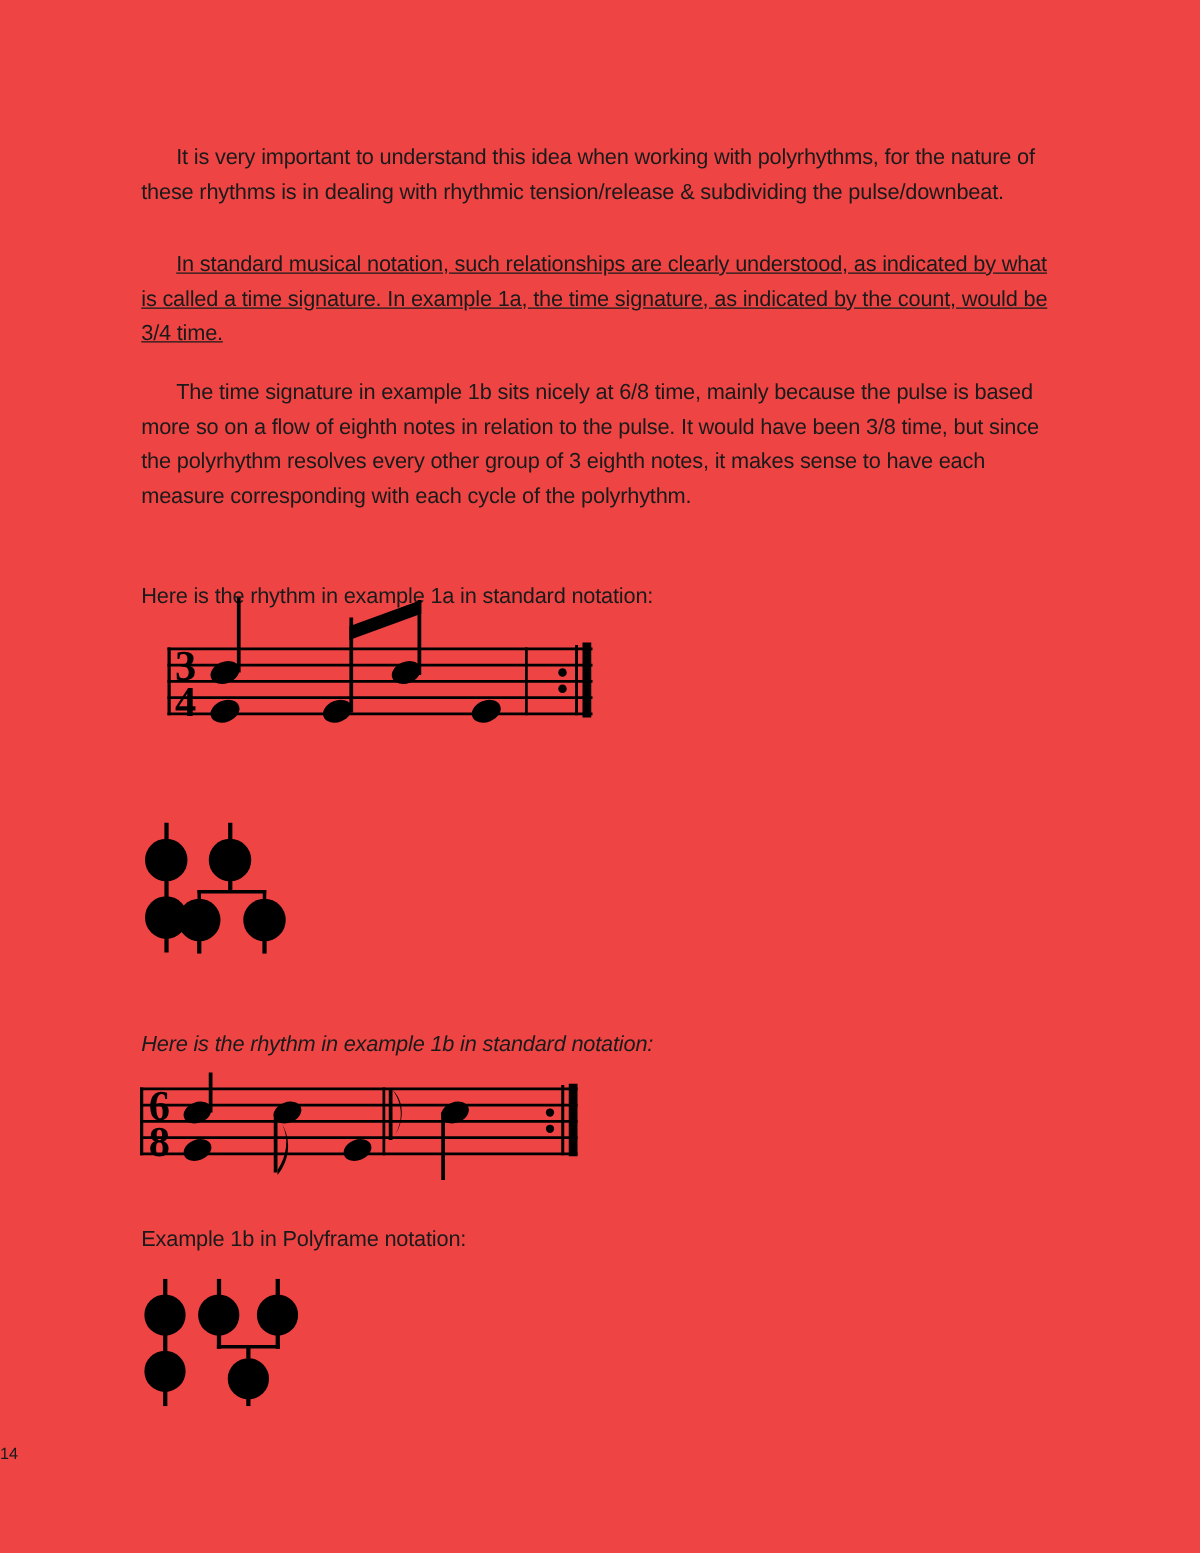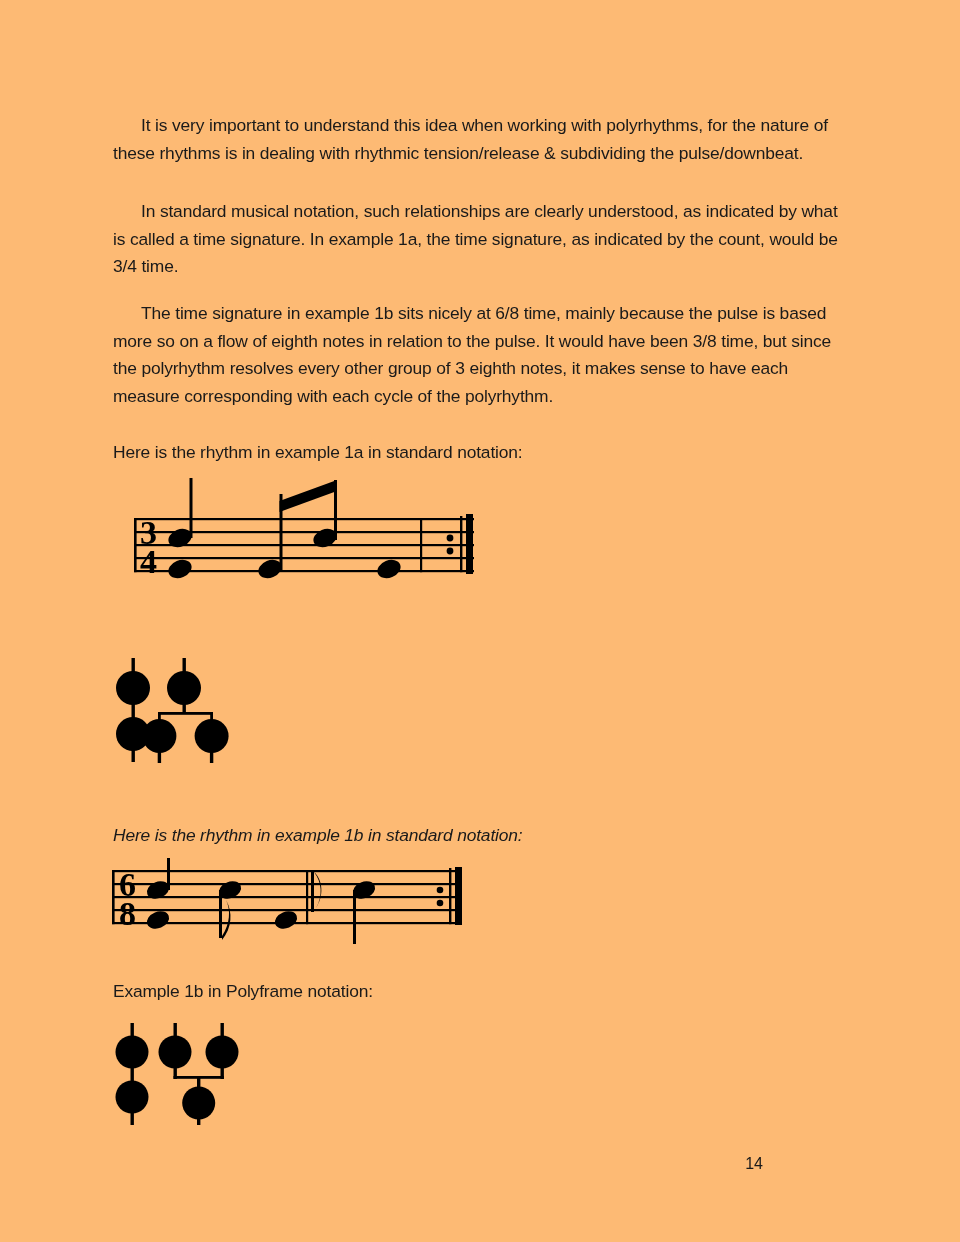--- a/index.html
+++ b/index.html
@@ -12,21 +12,21 @@
     height: 1242px;
     position: relative;
     font-family: "Liberation Sans", sans-serif;
     color: #000000;
     overflow: hidden;
   }
 
   .page {
     position: absolute;
     inset: 0;
-    background: #fdba74;
+    background: #ef4444;
   }
 
   
   .textblock {
     position: absolute;
     left: 113px;
     width: 730px;
     font-size: 17.4px;
     line-height: 27.5px;
     color: #1a1a1a;
@@ -45,22 +45,22 @@
     line-height: 24px;
     color: #1a1a1a;
     letter-spacing: -0.15px;
     white-space: nowrap;
   }
 
   .pagenum {
     position: absolute;
     left: 0;
     width: 763px;
-    text-align: right;
-    font-size: 16px;
+    text-align: left;
+    font-size: 13px;
     color: #1a1a1a;
   }
 
   
   .staff {
     position: absolute;
   }
   .staff svg { display: block; }
 
   
@@ -71,29 +71,29 @@
 </style>
 </head>
 <body>
 
 <div class="page">
 
   <div class="textblock" style="top:112px;">
     <p>It is very important to understand this idea when working with polyrhythms, for the nature of these rhythms is in dealing with rhythmic tension/release &amp; subdividing the pulse/downbeat.</p>
   </div>
 
-  <div class="textblock" style="top:198px;">
+  <div class="textblock" style="top:198px;text-decoration:underline;">
     <p>In standard musical notation, such relationships are clearly understood, as indicated by what is called a time signature.  In example 1a, the time signature, as indicated by the count, would be 3/4 time.</p>
   </div>
 
   <div class="textblock" style="top:300px;">
     <p>The time signature in example 1b sits nicely at 6/8 time, mainly because the pulse is based more so on a flow of eighth notes in relation to the pulse.  It would have been 3/8 time, but since the polyrhythm resolves every other group of 3 eighth notes, it makes sense to have each measure corresponding with each cycle of the polyrhythm.</p>
   </div>
 
-  <div class="caption" style="top:440px;">Here is the rhythm in example 1a in standard notation:</div>
+  <div class="caption" style="top:464px;">Here is the rhythm in example 1a in standard notation:</div>
 
   <div class="staff" style="left:112px; top:478px;">
     <svg width="370" height="110" viewBox="0 0 370 110" xmlns="http://www.w3.org/2000/svg">
 
       <g fill="#000">
         <rect x="22" y="40" width="340" height="2.2"></rect>
         <rect x="22" y="53" width="340" height="2.2"></rect>
         <rect x="22" y="66" width="340" height="2.2"></rect>
         <rect x="22" y="79" width="340" height="2.2"></rect>
         <rect x="22" y="92" width="340" height="2.2"></rect>

